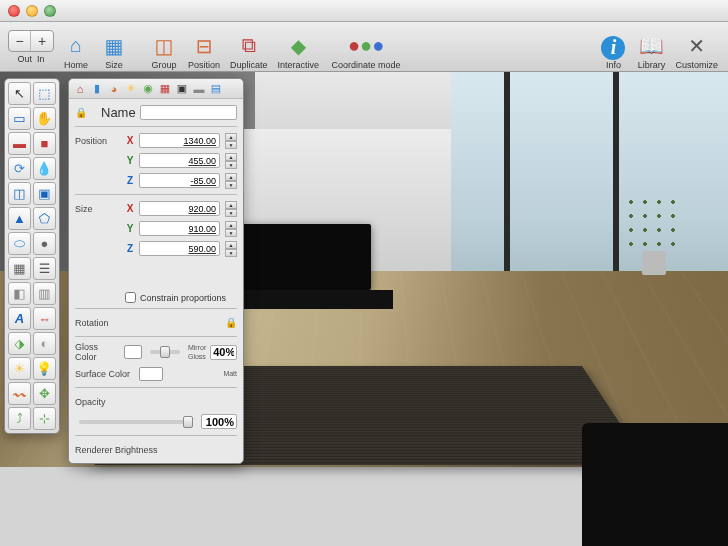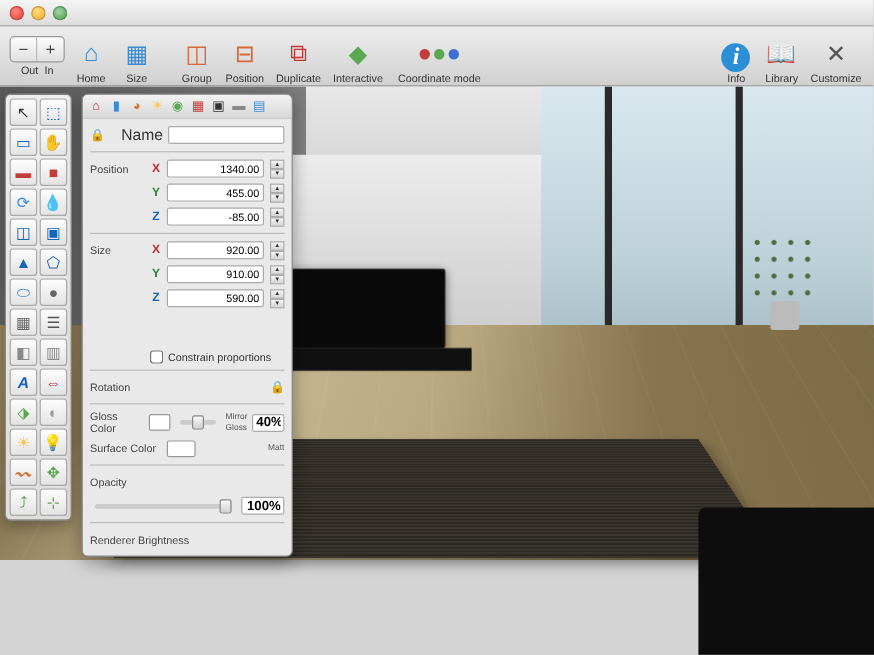--- a/index.html
+++ b/index.html
@@ -53,21 +53,21 @@
 .tool { width:23px; height:23px; background:linear-gradient(#fdfdfd,#e3e3e3); border:1px solid #aaa; border-radius:3px; display:flex; align-items:center; justify-content:center; font-size:13px; }
 
 .inspector { position:absolute; top:78px; left:68px; width:176px; background:#e9e9e9; border:1px solid #888; border-radius:5px; box-shadow:0 4px 14px rgba(0,0,0,.35); font-size:10px; color:#333; }
 .insp-top { height:20px; background:linear-gradient(#f2f2f2,#d8d8d8); border-bottom:1px solid #bbb; border-radius:5px 5px 0 0; display:flex; align-items:center; padding:0 4px; gap:3px; }
 .insp-top .micon { width:14px; height:14px; display:flex; align-items:center; justify-content:center; font-size:11px; }
 .insp-body { padding:5px 6px; display:flex; flex-direction:column; gap:3px; }
 .row { display:flex; align-items:center; gap:4px; min-height:17px; }
 .lbl { width:46px; font-size:9px; color:#444; }
 .axis { width:10px; font-size:10px; font-weight:600; text-align:center; }
 .axis.x{color:#c62828;} .axis.y{color:#2e7d32;} .axis.z{color:#1565c0;}
-.numfield { flex:1; height:15px; display:flex; align-items:center; }
+.numfield { flex:1; height:15px; display:flex; align-items:center;text-decoration:underline; }
 .numfield input { width:100%; height:15px; border:1px solid #aaa; border-radius:2px; background:#fff; font-size:9px; text-align:right; padding:0 3px; }
 .stepper { width:12px; height:15px; display:flex; flex-direction:column; margin-left:1px; }
 .stepper div { flex:1; background:linear-gradient(#f4f4f4,#d5d5d5); border:1px solid #aaa; font-size:5px; display:flex; align-items:center; justify-content:center; }
 .lock { width:12px; height:12px; font-size:10px; color:#777; }
 .sep { height:1px; background:#bbb; margin:2px 0; }
 .chk { display:flex; align-items:center; gap:4px; font-size:9px; padding-left:50px;margin-top:32px; }
 .chk input { width:11px; height:11px; }
 .swatch { width:24px; height:14px; background:#fff; border:1px solid #999; border-radius:2px; }
 .slider { flex:1; height:4px; background:#ccc; border-radius:2px; position:relative; margin:0 4px; }
 .slider .thumb { position:absolute; top:-4px; width:10px; height:12px; background:linear-gradient(#fafafa,#d0d0d0); border:1px solid #888; border-radius:2px; }

